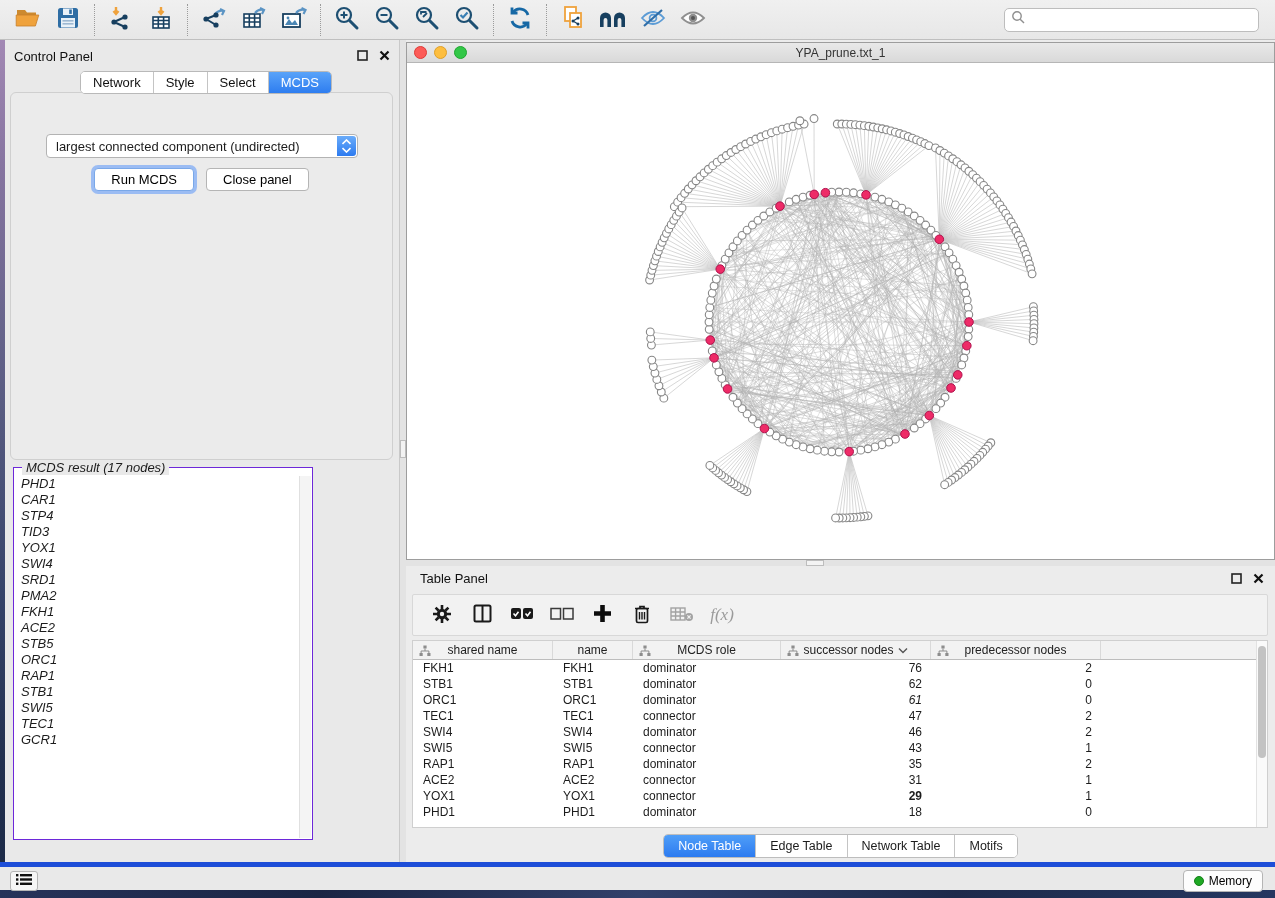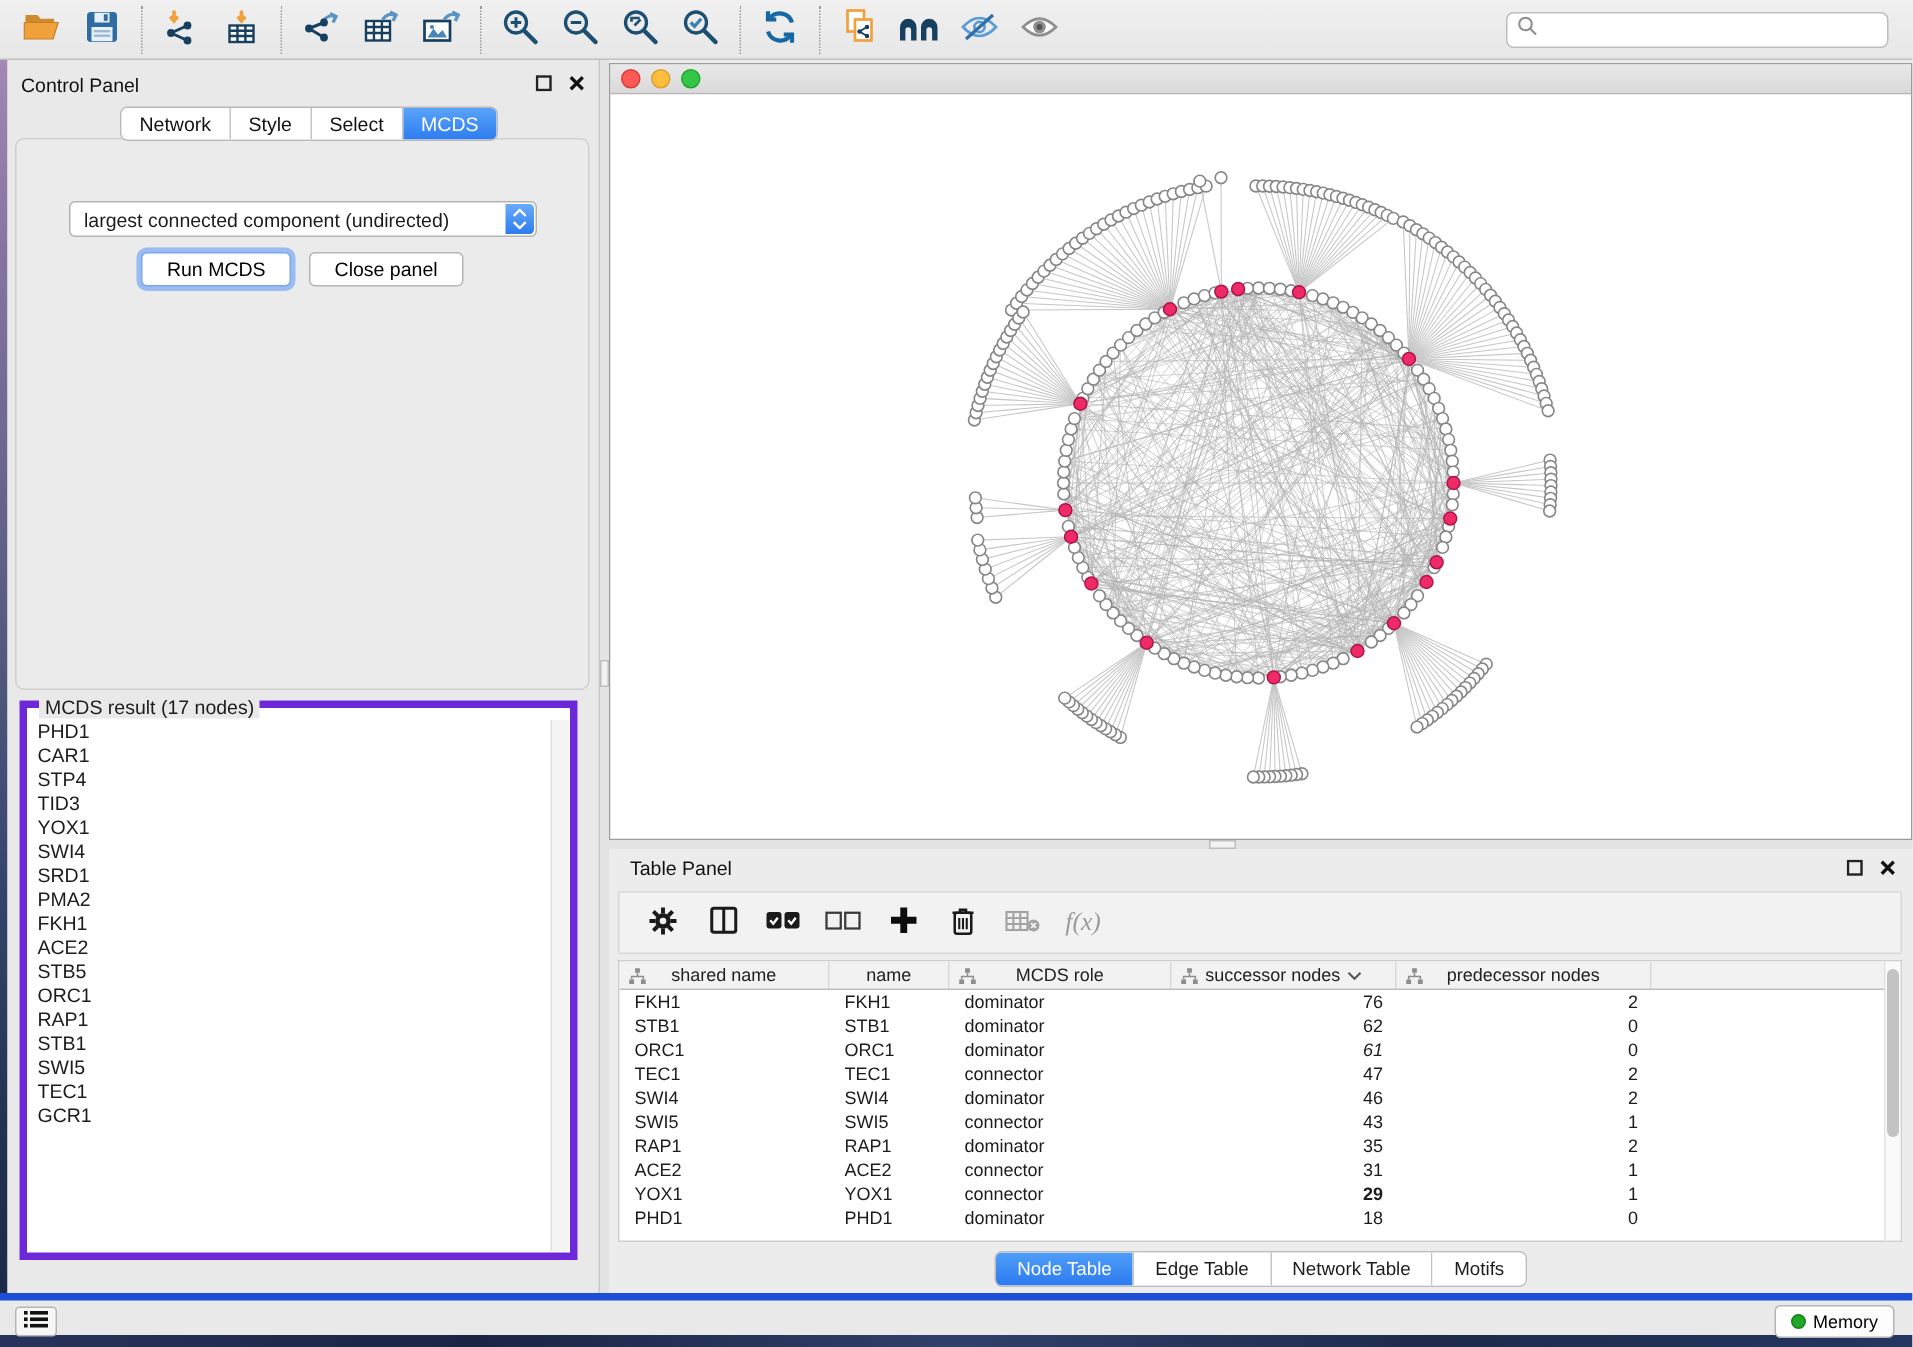--- a/index.html
+++ b/index.html
@@ -44,22 +44,22 @@
     background:#fff; border:1px solid #b3b3b3; border-radius:4px; display:flex;
     align-items:center; font-size:13px; padding-left:9px; cursor:default; }
   .opt-stepper { position:absolute; right:1px; top:1px; bottom:1px; width:19px;
     background:linear-gradient(#6aacfa,#2d7bf0); border-radius:0 3px 3px 0;
     display:flex; flex-direction:column; align-items:center; justify-content:center; gap:2px; }
   .opt-stepper svg { display:block; }
   .cp-buttons { position:absolute; left:0; right:0; top:75px; display:flex; justify-content:center; gap:12px; }
   .btn { font-size:13px; height:23px; padding:0 16px; background:#fff;
     border:1px solid #b5b5b5; border-radius:4px; cursor:default; }
   .btn.focus { box-shadow:0 0 0 3px rgba(90,150,250,.55); border-color:#7aa8e8; }
-  .mcds-fieldset { position:absolute; left:8px; top:427px; width:372px; height:373px;
-    border:5px solid #6d28d9; background:#fff; }
+  .mcds-fieldset { position:absolute; left:8px; top:427px; width:300px; height:373px;
+    border:1px solid #6d28d9; background:#fff;font-style:italic; }
   .mcds-legend { position:absolute; left:8px; top:-8px; background:#e9e9e9;
     padding:0 4px; font-size:13px; }
   .mcds-list { position:absolute; left:1px; top:8px; right:13px; bottom:1px;
     overflow:hidden; font-size:13px; }
   .mcds-list div { height:16px; line-height:16px; padding-left:6px; }
   .mcds-scroll { position:absolute; right:1px; top:8px; bottom:1px; width:12px;
     background:#f4f4f4; border-left:1px solid #e0e0e0; }
 
   
   .v-splitter { position:absolute; left:400px; top:40px; width:6px; height:822px; background:#e3e3e3; }
@@ -366,20 +366,21 @@
 
   <div class="v-splitter">
       <div class="hdl"></div>
     </div>
 
   <div class="network-window">
     <div class="net-titlebar">
       <span class="light" style="background:#fc5b57;border:1px solid #de3a36;"></span>
       <span class="light" style="background:#fdbe3f;border:1px solid #df9f27;"></span>
       <span class="light" style="background:#33c748;border:1px solid #1fa62f;"></span>
+      <span class="net-title">YPA_prune.txt_1</span>
     </div>
     <div class="net-canvas">
       <svg id="net-svg" width="867" height="497" viewBox="0 0 867 497">
           <g stroke="#b7b7b7" stroke-width="0.55" opacity="0.75">
             <line x1="325.9770870352962" y1="183.77273149662523" x2="403.07227858567916" y2="385.7406285836371"></line>
             <line x1="488.40488608528256" y1="141.8740471726855" x2="410.22419097038437" y2="387.1632324073707"></line>
             <line x1="350.94632575836465" y1="360.6380927208439" x2="474.93627805417174" y2="381.7048329400878"></line>
             <line x1="453.77580902961574" y1="387.16323240737063" x2="321.925854100323" y2="189.83583005300628"></line>
             <line x1="494.8834553236812" y1="372.77904484813797" x2="318.220955151862" y2="321.8834553236811"></line>
             <line x1="314.87404717268544" y1="315.40488608528244" x2="542.074145899677" y2="189.83583005300625"></line>

